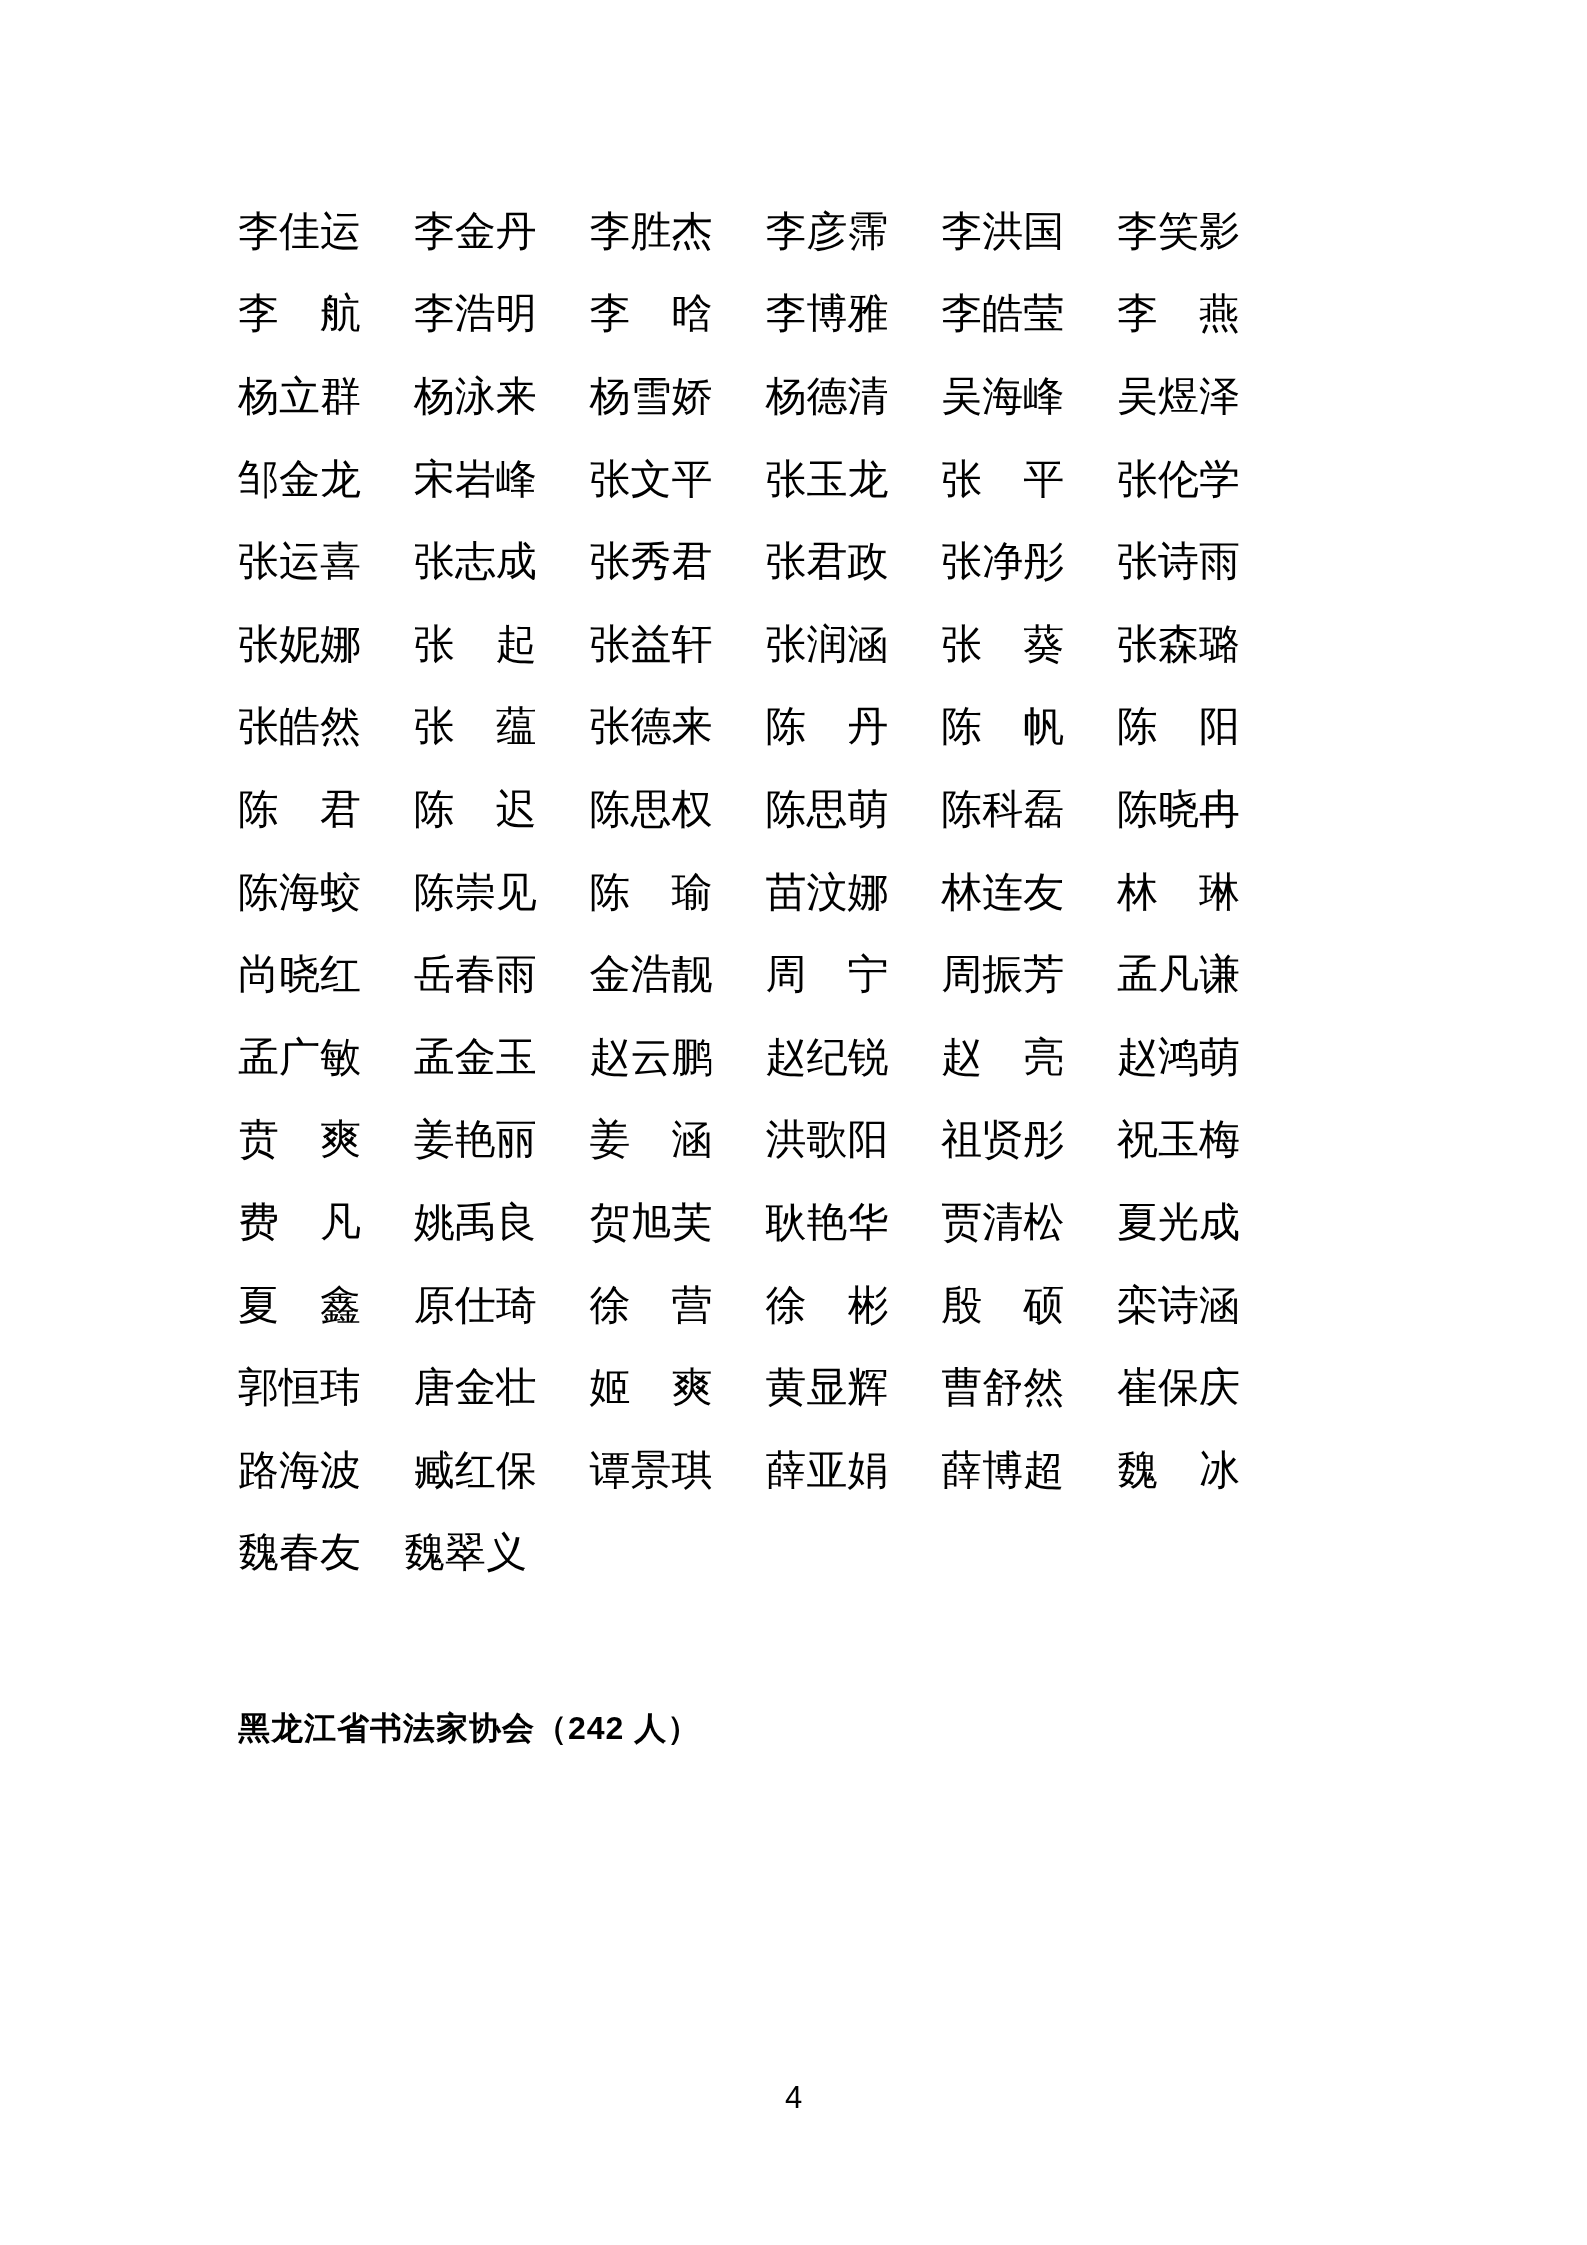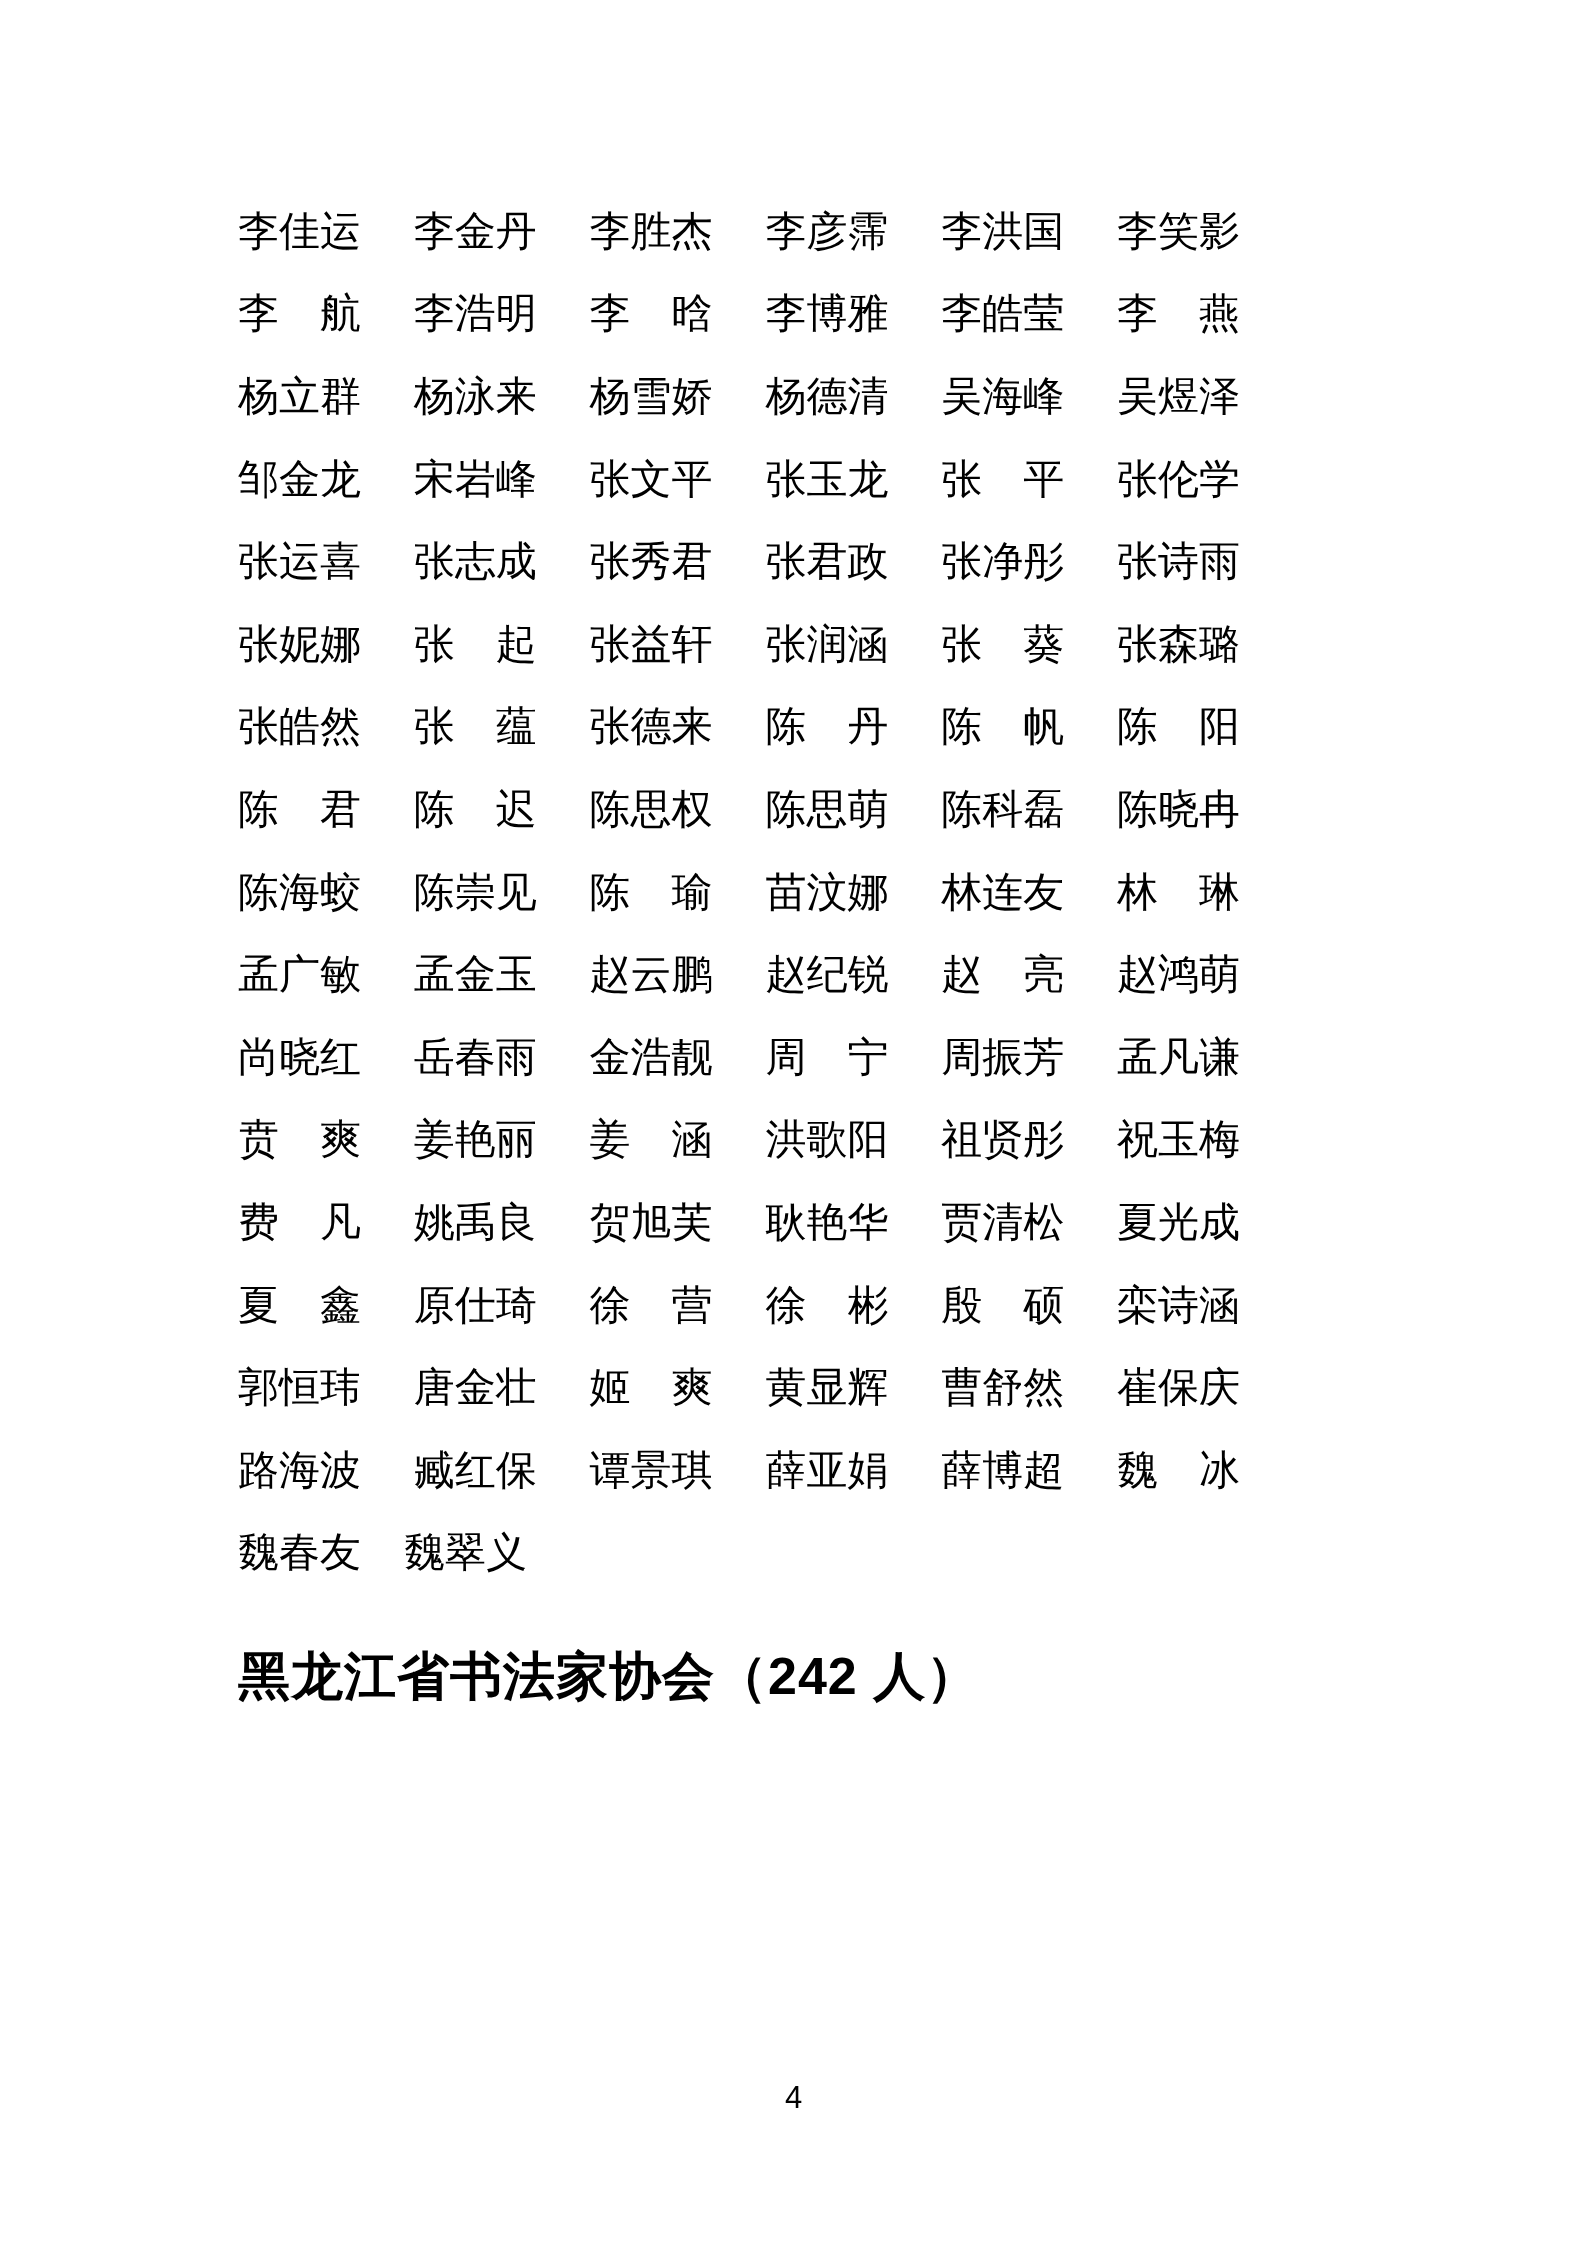--- a/index.html
+++ b/index.html
@@ -42,23 +42,23 @@
     font-weight: 400;
   }
   .name.spread {
     display: inline-flex;
     justify-content: space-between;
     width: 123px;
   }
   .heading {
     font-family: "Liberation Sans", sans-serif;
     font-weight: bold;
-    font-size: 52px;
+    font-size: 32px;
     line-height: 60px;
-    margin: 52px 0 0 0;
+    margin: 104px 0 0 0;
     letter-spacing: 1px;
     white-space: nowrap;
   }
   .rows.after-heading {
     margin-top: 18px;
   }
   .pagenum {
     position: absolute;
     top: 2082px;
     left: 0;
@@ -184,40 +184,40 @@
               <span>瑜</span>
             </span>
             <span class="name">苗汶娜</span>
             <span class="name">林连友</span>
             <span class="name spread">
               <span>林</span>
               <span>琳</span>
             </span>
           </div>
           <div class="row full">
+            <span class="name">尚晓红</span>
+            <span class="name">岳春雨</span>
+            <span class="name">金浩靓</span>
+            <span class="name spread">
+              <span>周</span>
+              <span>宁</span>
+            </span>
+            <span class="name">周振芳</span>
+            <span class="name">孟凡谦</span>
+          </div>
+          <div class="row full">
             <span class="name">孟广敏</span>
             <span class="name">孟金玉</span>
             <span class="name">赵云鹏</span>
             <span class="name">赵纪锐</span>
             <span class="name spread">
               <span>赵</span>
               <span>亮</span>
             </span>
             <span class="name">赵鸿萌</span>
-          </div>
-          <div class="row full">
-            <span class="name">尚晓红</span>
-            <span class="name">岳春雨</span>
-            <span class="name">金浩靓</span>
-            <span class="name spread">
-              <span>周</span>
-              <span>宁</span>
-            </span>
-            <span class="name">周振芳</span>
-            <span class="name">孟凡谦</span>
           </div>
           <div class="row full">
             <span class="name spread">
               <span>贲</span>
               <span>爽</span>
             </span>
             <span class="name">姜艳丽</span>
             <span class="name spread">
               <span>姜</span>
               <span>涵</span>

